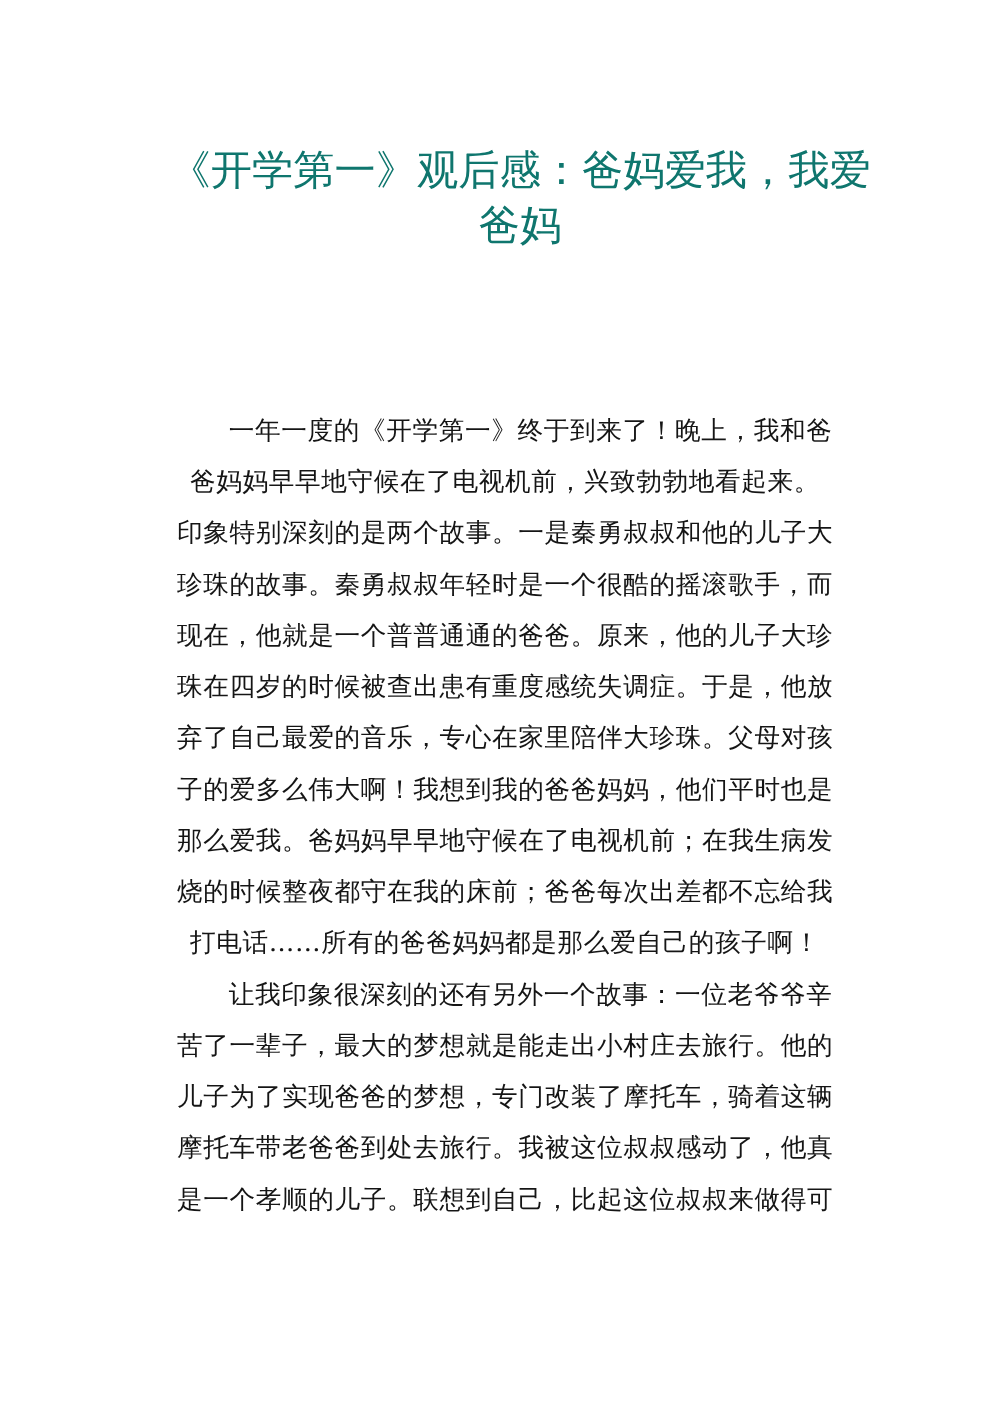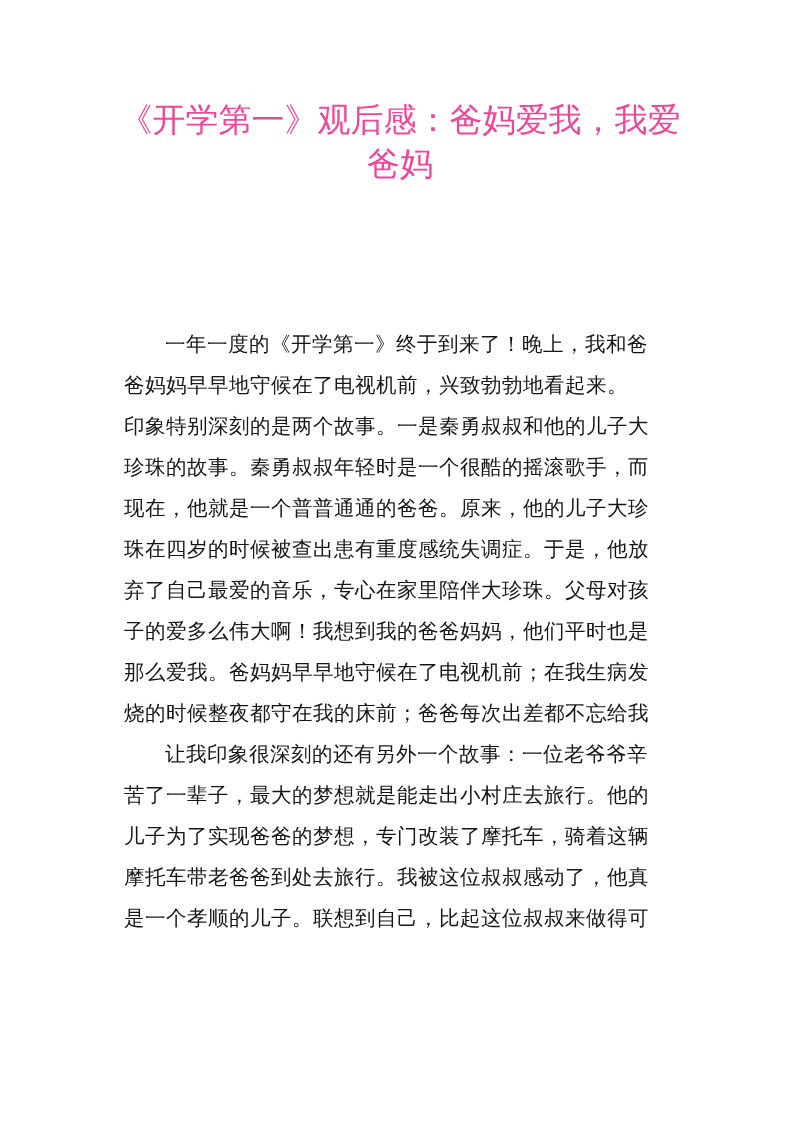--- a/index.html
+++ b/index.html
@@ -26,41 +26,42 @@
     .title {
       position: absolute;
       left: 100px;
       width: 600px;
       top: 98px;
       text-align: center;
       font-family: "DejaVu Sans", "Liberation Sans", sans-serif;
       font-size: 33px;
       line-height: 44px;
       font-weight: normal;
-      color: #ec4899;
-      margin: 0;
+      color: #0f766e;
+      margin: 16px;
     }
     .title-line {
       display: block;
       white-space: nowrap;
     }
     .body-text {
       position: absolute;
       left: 124px;
       top: 324px;
       width: 560px;
     }
     .line {
       display: block;
       height: 41px;
       line-height: 41px;
       font-size: 20.5px;
       white-space: nowrap;
       letter-spacing: 0.5px;
       color: #151515;
+      text-align: center;
     }
     .line.indent {
       padding-left: 41px;
     }
   </style>
 </head>
 <body>
 
 <div class="page">
 
@@ -78,20 +79,21 @@
 
     <div>
       <span class="line">印象特别深刻的是两个故事。一是秦勇叔叔和他的儿子大</span>
       <span class="line">珍珠的故事。秦勇叔叔年轻时是一个很酷的摇滚歌手，而</span>
       <span class="line">现在，他就是一个普普通通的爸爸。原来，他的儿子大珍</span>
       <span class="line">珠在四岁的时候被查出患有重度感统失调症。于是，他放</span>
       <span class="line">弃了自己最爱的音乐，专心在家里陪伴大珍珠。父母对孩</span>
       <span class="line">子的爱多么伟大啊！我想到我的爸爸妈妈，他们平时也是</span>
       <span class="line">那么爱我。爸妈妈早早地守候在了电视机前；在我生病发</span>
       <span class="line">烧的时候整夜都守在我的床前；爸爸每次出差都不忘给我</span>
+      <span class="line">打电话……所有的爸爸妈妈都是那么爱自己的孩子啊！</span>
     </div>
 
     <div>
       <span class="line indent">让我印象很深刻的还有另外一个故事：一位老爷爷辛</span>
       <span class="line">苦了一辈子，最大的梦想就是能走出小村庄去旅行。他的</span>
       <span class="line">儿子为了实现爸爸的梦想，专门改装了摩托车，骑着这辆</span>
       <span class="line">摩托车带老爸爸到处去旅行。我被这位叔叔感动了，他真</span>
       <span class="line">是一个孝顺的儿子。联想到自己，比起这位叔叔来做得可</span>
     </div>
 

